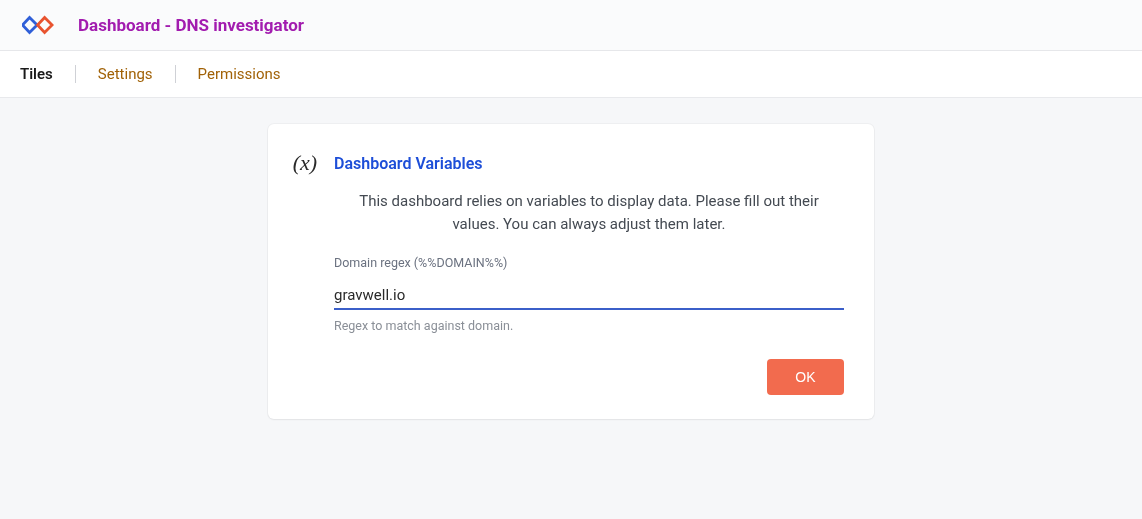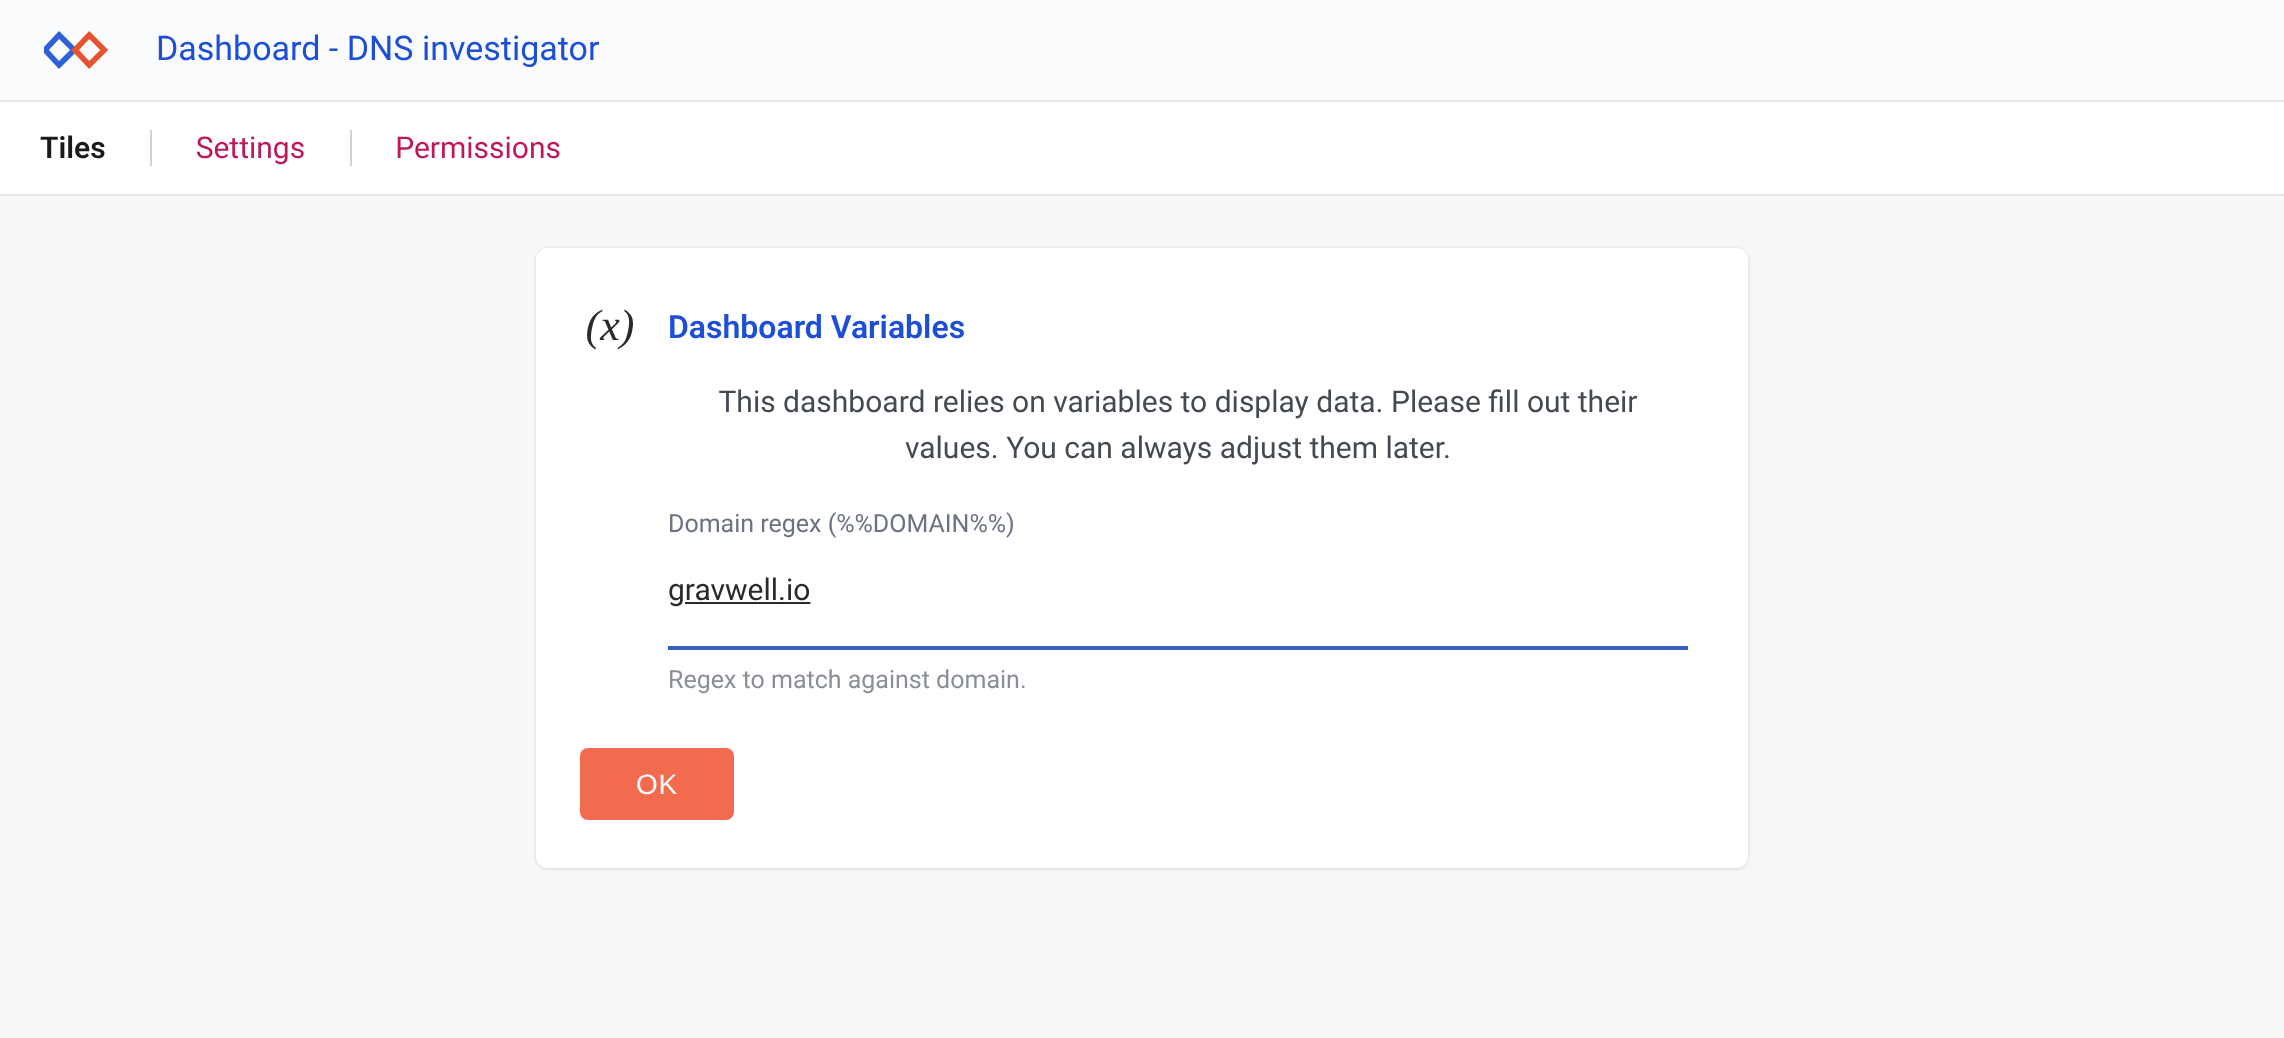--- a/index.html
+++ b/index.html
@@ -28,33 +28,33 @@
       margin-right: 24px;
       position: relative;
       flex-shrink: 0;
     }
     .logo svg {
       width: 100%;
       height: 100%;
     }
     .page-title {
       font-size: 17px;
-      font-weight: 400;
-      color: #1d4ed8;
+      font-weight: 700;
+      color: #a21caf;
     }
     .tabs {
       display: flex;
       align-items: flex-end;
       background: #ffffff;
       padding: 14px 16px;
       border-bottom: 1px solid #e8e9ec;
     }
     .tab {
       font-size: 15px;
-      color: #be185d;
+      color: #a16207;
       padding: 0 4px;
       cursor: pointer;
     }
     .tab.active {
       color: #1a1a1a;
       font-weight: 600;
     }
     .tab-divider {
       margin: 0 18px;
       width: 1px;
@@ -109,37 +109,36 @@
       font-size: 12.5px;
       color: #6b7280;
       margin-bottom: 14px;
     }
     .field-input {
       width: 100%;
       border: none;
       border-bottom: 2px solid #3b5fc9;
       font-size: 15px;
       color: #2a2a2a;
-      padding: 2px 0 19px 0;
+      padding: 2px 0 4px 0;
       outline: none;
       background: transparent;
       font-family: inherit;
-      text-decoration: underline;
     }
     .field-input::placeholder {
       color: #9aa0a8;
     }
     .field-help {
       font-size: 12.5px;
       color: #8a8f97;
       margin-top: 8px;
     }
     .card-actions {
       display: flex;
-      justify-content: flex-start;
+      justify-content: flex-end;
       margin-top: 26px;
     }
     .ok-btn {
       background: #f26b4e;
       color: #ffffff;
       border: none;
       border-radius: 4px;
       font-size: 14px;
       font-weight: 500;
       padding: 10px 28px;

